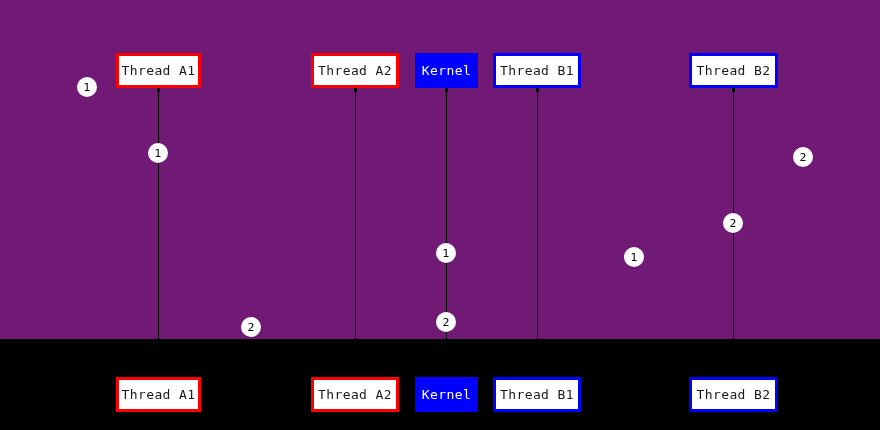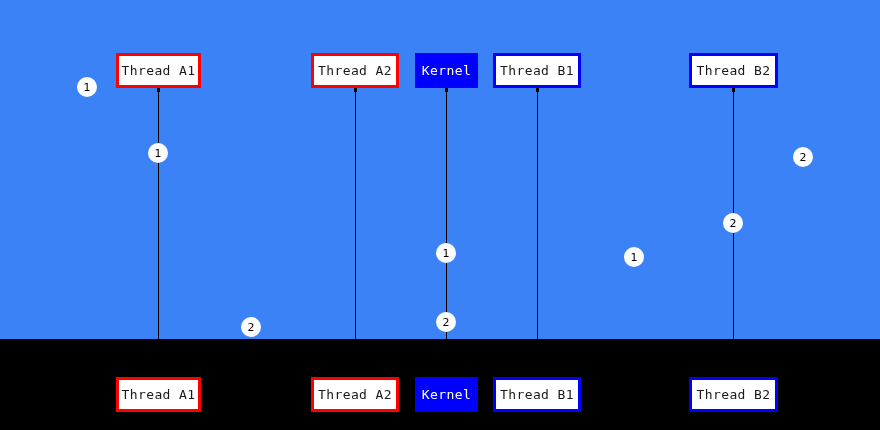--- a/index.html
+++ b/index.html
@@ -10,21 +10,21 @@
   body {
     width: 880px;
     height: 430px;
     font-family: "DejaVu Sans Mono", "Liberation Mono", monospace;
     overflow: hidden;
   }
   #canvas {
     position: relative;
     width: 880px;
     height: 339px;
-    background: #3b82f6;
+    background: #701a75;
   }
 
   
   .node {
     position: absolute;
     box-sizing: border-box;
     display: flex;
     align-items: center;
     justify-content: center;
     height: 35px;

